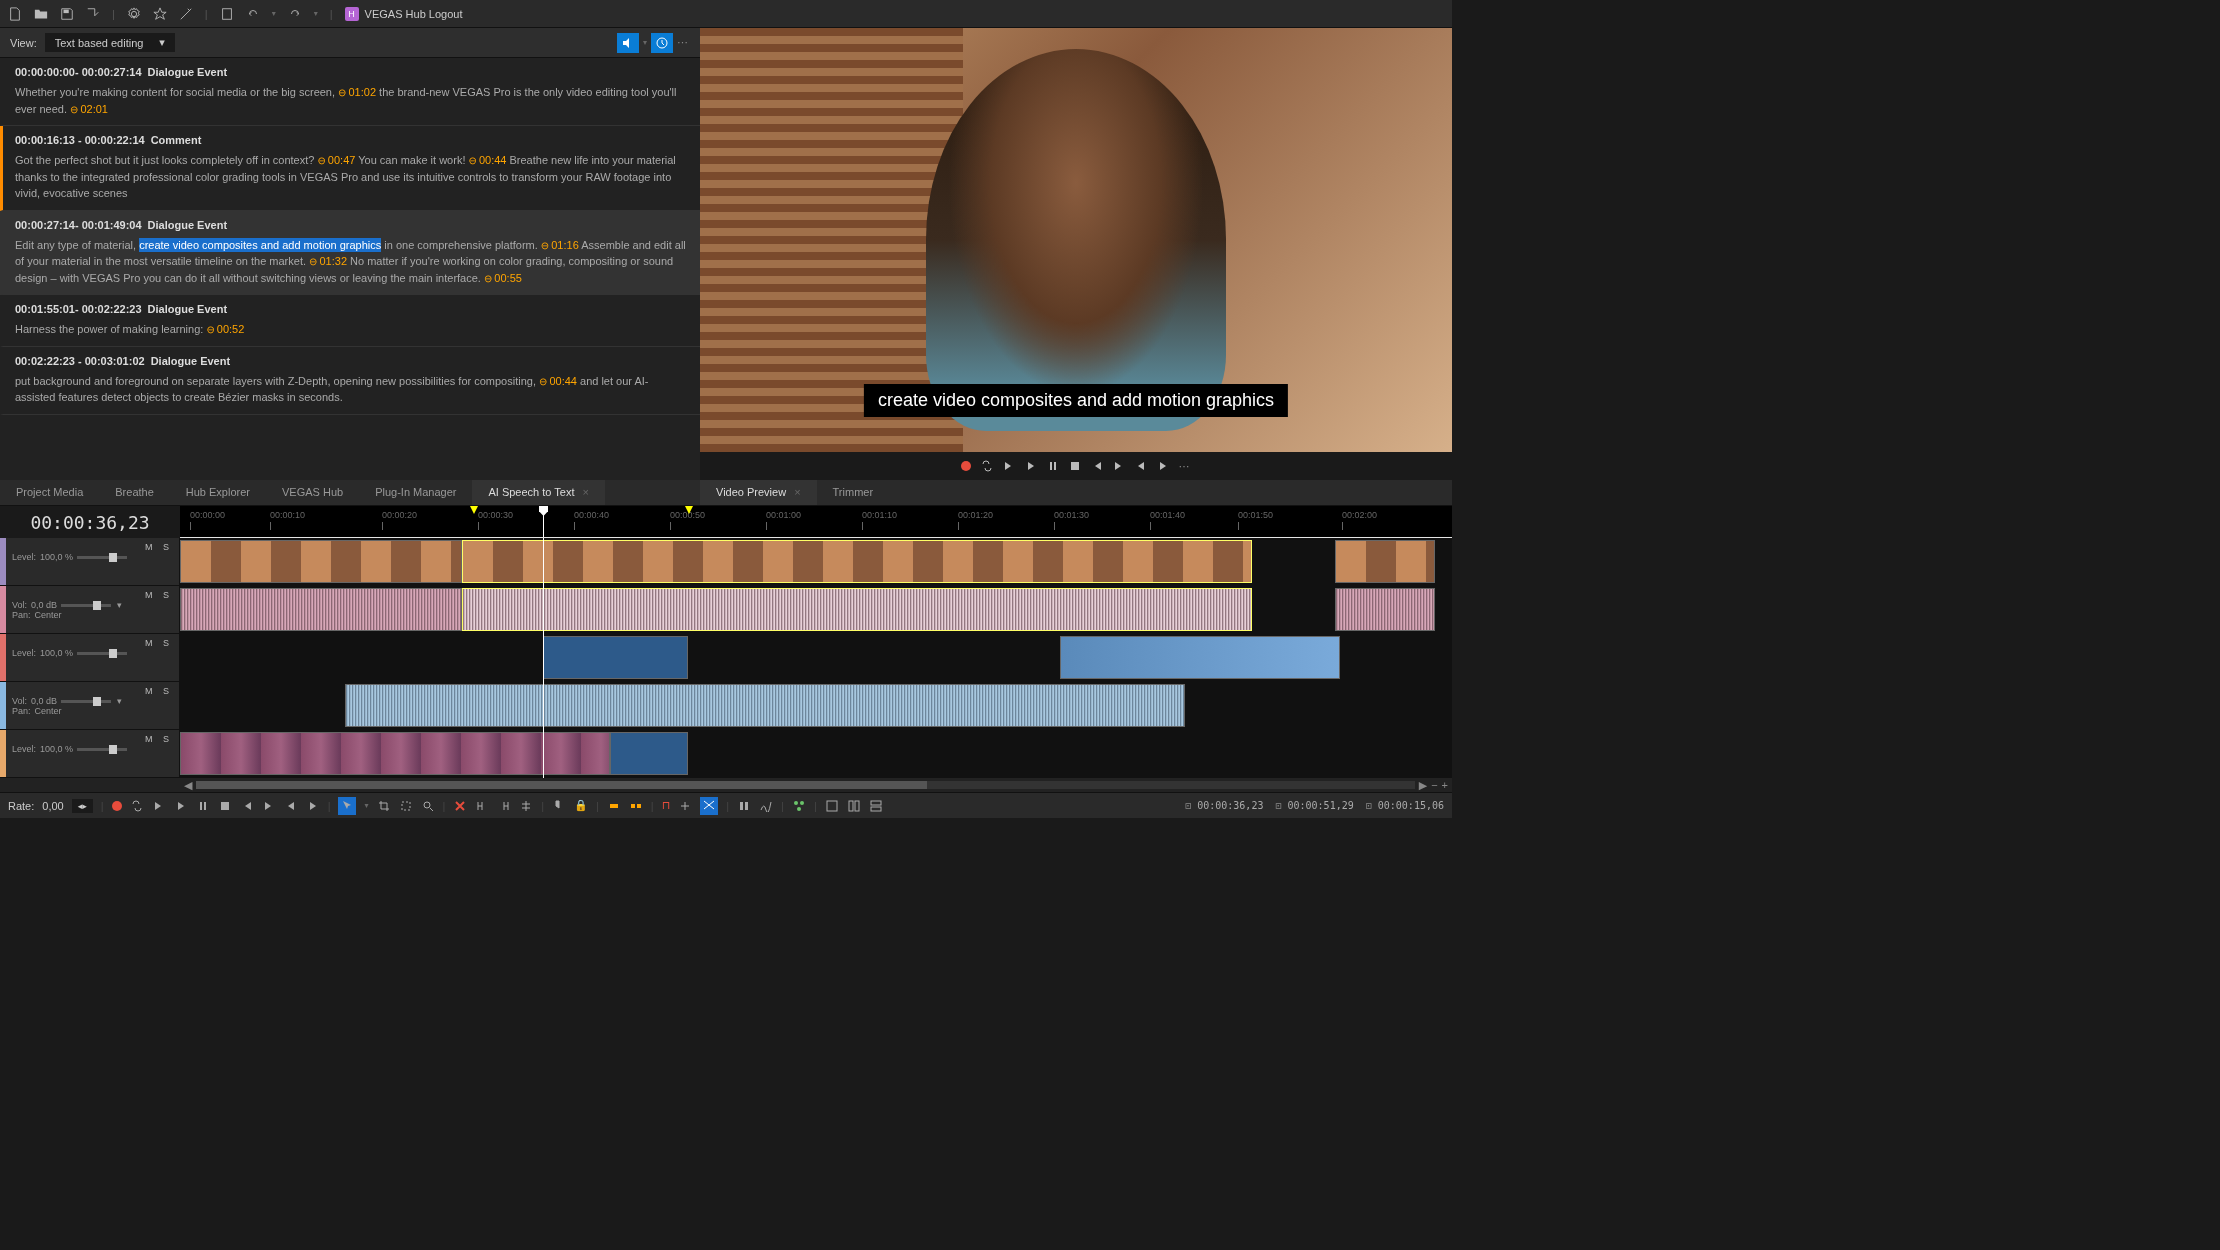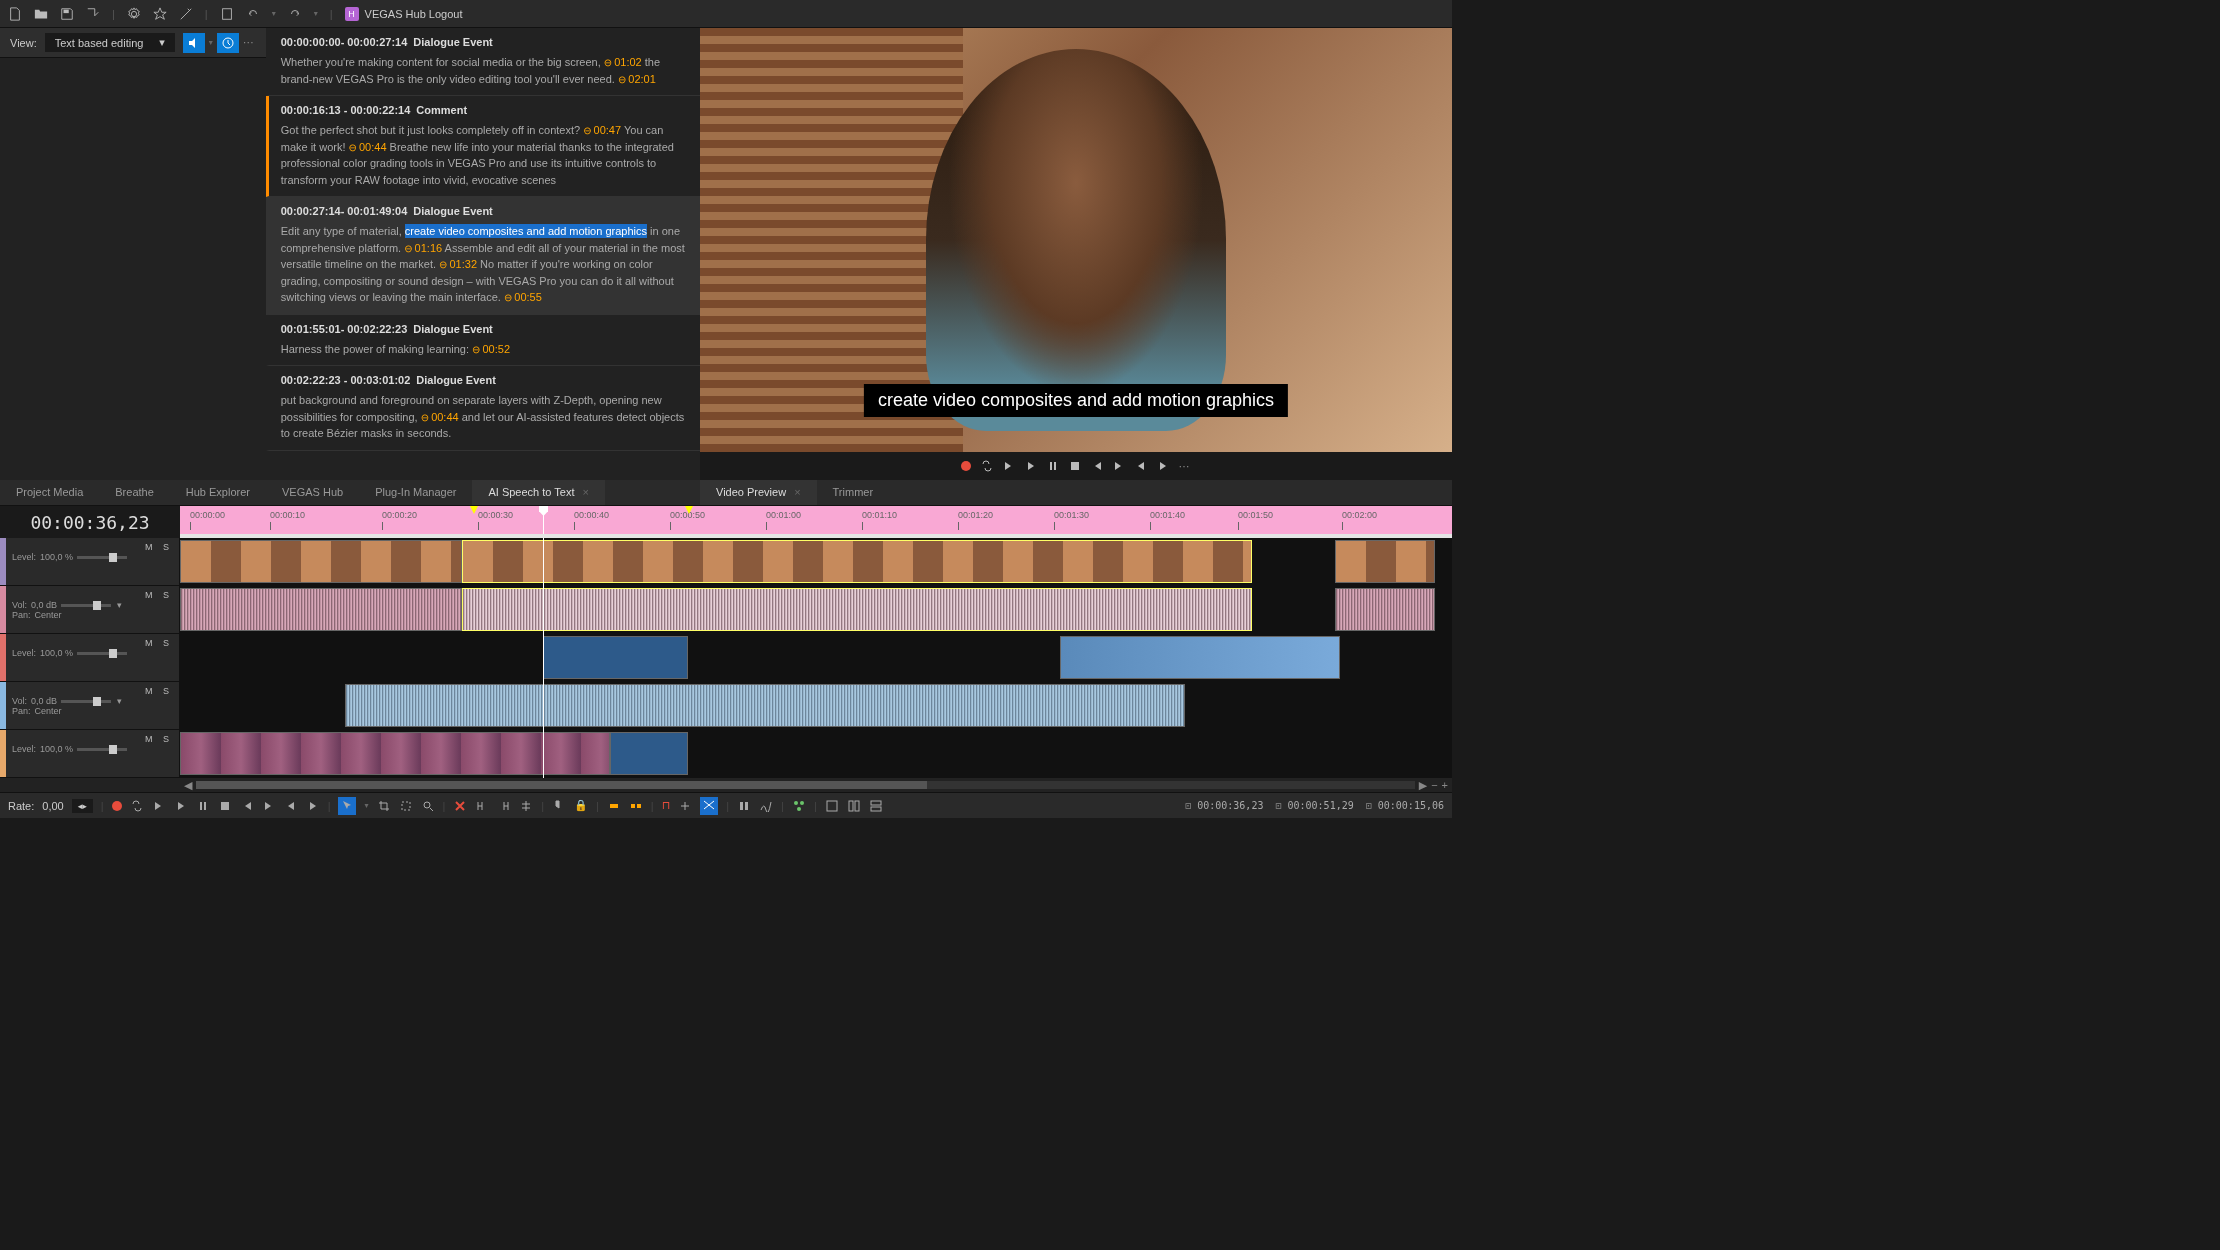--- a/index.html
+++ b/index.html
@@ -2,21 +2,21 @@
 <html><head>
 <meta charset="utf-8">
 <style>
 * { margin: 0; padding: 0; box-sizing: border-box; }
 body { width: 1452px; height: 818px; background: #1a1a1a; color: #ccc; font-family: "Segoe UI", Arial, sans-serif; font-size: 11px; overflow: hidden; }
 .toolbar-top { height: 28px; background: #2a2a2a; display: flex; align-items: center; padding: 0 8px; gap: 12px; border-bottom: 1px solid #111; }
 .toolbar-top .icon { width: 14px; height: 14px; fill: #bbb; cursor: pointer; }
 .hub-logout { display: flex; align-items: center; gap: 6px; color: #ccc; }
 .hub-icon { width: 14px; height: 14px; background: #b565d4; border-radius: 2px; display: inline-flex; align-items: center; justify-content: center; font-size: 9px; color: #fff; }
 .main-area { display: flex; height: 452px; }
-.left-panel { width: 700px; background: #222; display: flex; flex-direction: row; }
+.left-panel { width: 700px; background: #222; display: flex; flex-direction: column; }
 .view-bar { height: 30px; background: #2e2e2e; display: flex; align-items: center; padding: 0 10px; gap: 8px; border-bottom: 1px solid #111; }
 .view-select { background: #1a1a1a; color: #ccc; border: none; padding: 3px 10px; width: 130px; height: 19px; display: flex; align-items: center; justify-content: space-between; }
 .right-icons { margin-left: auto; display: flex; gap: 4px; align-items: center; }
 .blue-btn { width: 22px; height: 20px; background: #0a7dd6; display: flex; align-items: center; justify-content: center; }
 .events-list { flex: 1; overflow-y: auto; }
 .event-item { padding: 8px 12px; border-bottom: 1px solid #333; border-left: 3px solid transparent; }
 .event-item.comment { border-left-color: #ff8c00; }
 .event-item.active { background: #333; }
 .event-header { font-weight: bold; color: #ddd; margin-bottom: 6px; }
 .event-time { display: inline; }
@@ -35,21 +35,21 @@
 .rec-dot { width: 10px; height: 10px; background: #e74c3c; border-radius: 50%; }
 .tabs-bar { height: 26px; background: #2a2a2a; display: flex; border-bottom: 1px solid #111; }
 .tabs-left { width: 700px; display: flex; }
 .tabs-right { flex: 1; display: flex; }
 .tab { padding: 6px 16px; color: #999; cursor: pointer; }
 .tab.active { background: #333; color: #ddd; }
 .tab-close { margin-left: 8px; color: #666; cursor: pointer; }
 .timeline-area { height: 286px; background: #1a1a1a; display: flex; flex-direction: column; }
 .timeline-header { height: 32px; display: flex; }
 .timecode-display { width: 180px; background: #1a1a1a; display: flex; align-items: center; justify-content: center; font-size: 18px; color: #ddd; font-family: monospace; }
-.ruler { flex: 1; background: #f9a8d4; position: relative; border-bottom: 4px solid #e5e5e5; overflow:hidden; }
+.ruler { flex: 1; background: #000000; position: relative; border-bottom: 1px solid #e5e5e5; overflow:hidden; }
 .ruler-tick { position: absolute; top: 4px; font-size: 9px; color: #666; }
 .ruler-tick::before { content:""; position:absolute; bottom:-10px; left:0; width:1px; height:8px; background:#666; }
 .playhead { position: absolute; top: 0; bottom: 0; width: 1px; background: #fff; z-index: 10; }
 .playhead-marker { position:absolute; top:-2px; left:-4px; width:9px; height:12px; background:#fff; clip-path: polygon(0 0, 100% 0, 100% 60%, 50% 100%, 0 60%);}
 .tracks { flex: 1; overflow-y: auto; position: relative; }
 .track { display: flex; height: 48px; border-bottom: 1px solid #111; }
 .track-header { width: 180px; background: #2a2a2a; display: flex; border-right: 1px solid #111; position: relative; }
 .track-color { width: 6px; }
 .track-controls { flex: 1; display: flex; flex-direction: column; padding: 4px 6px; font-size: 9px; color: #999; }
 .ms-row { text-align: right; color: #bbb; letter-spacing: 4px; }

